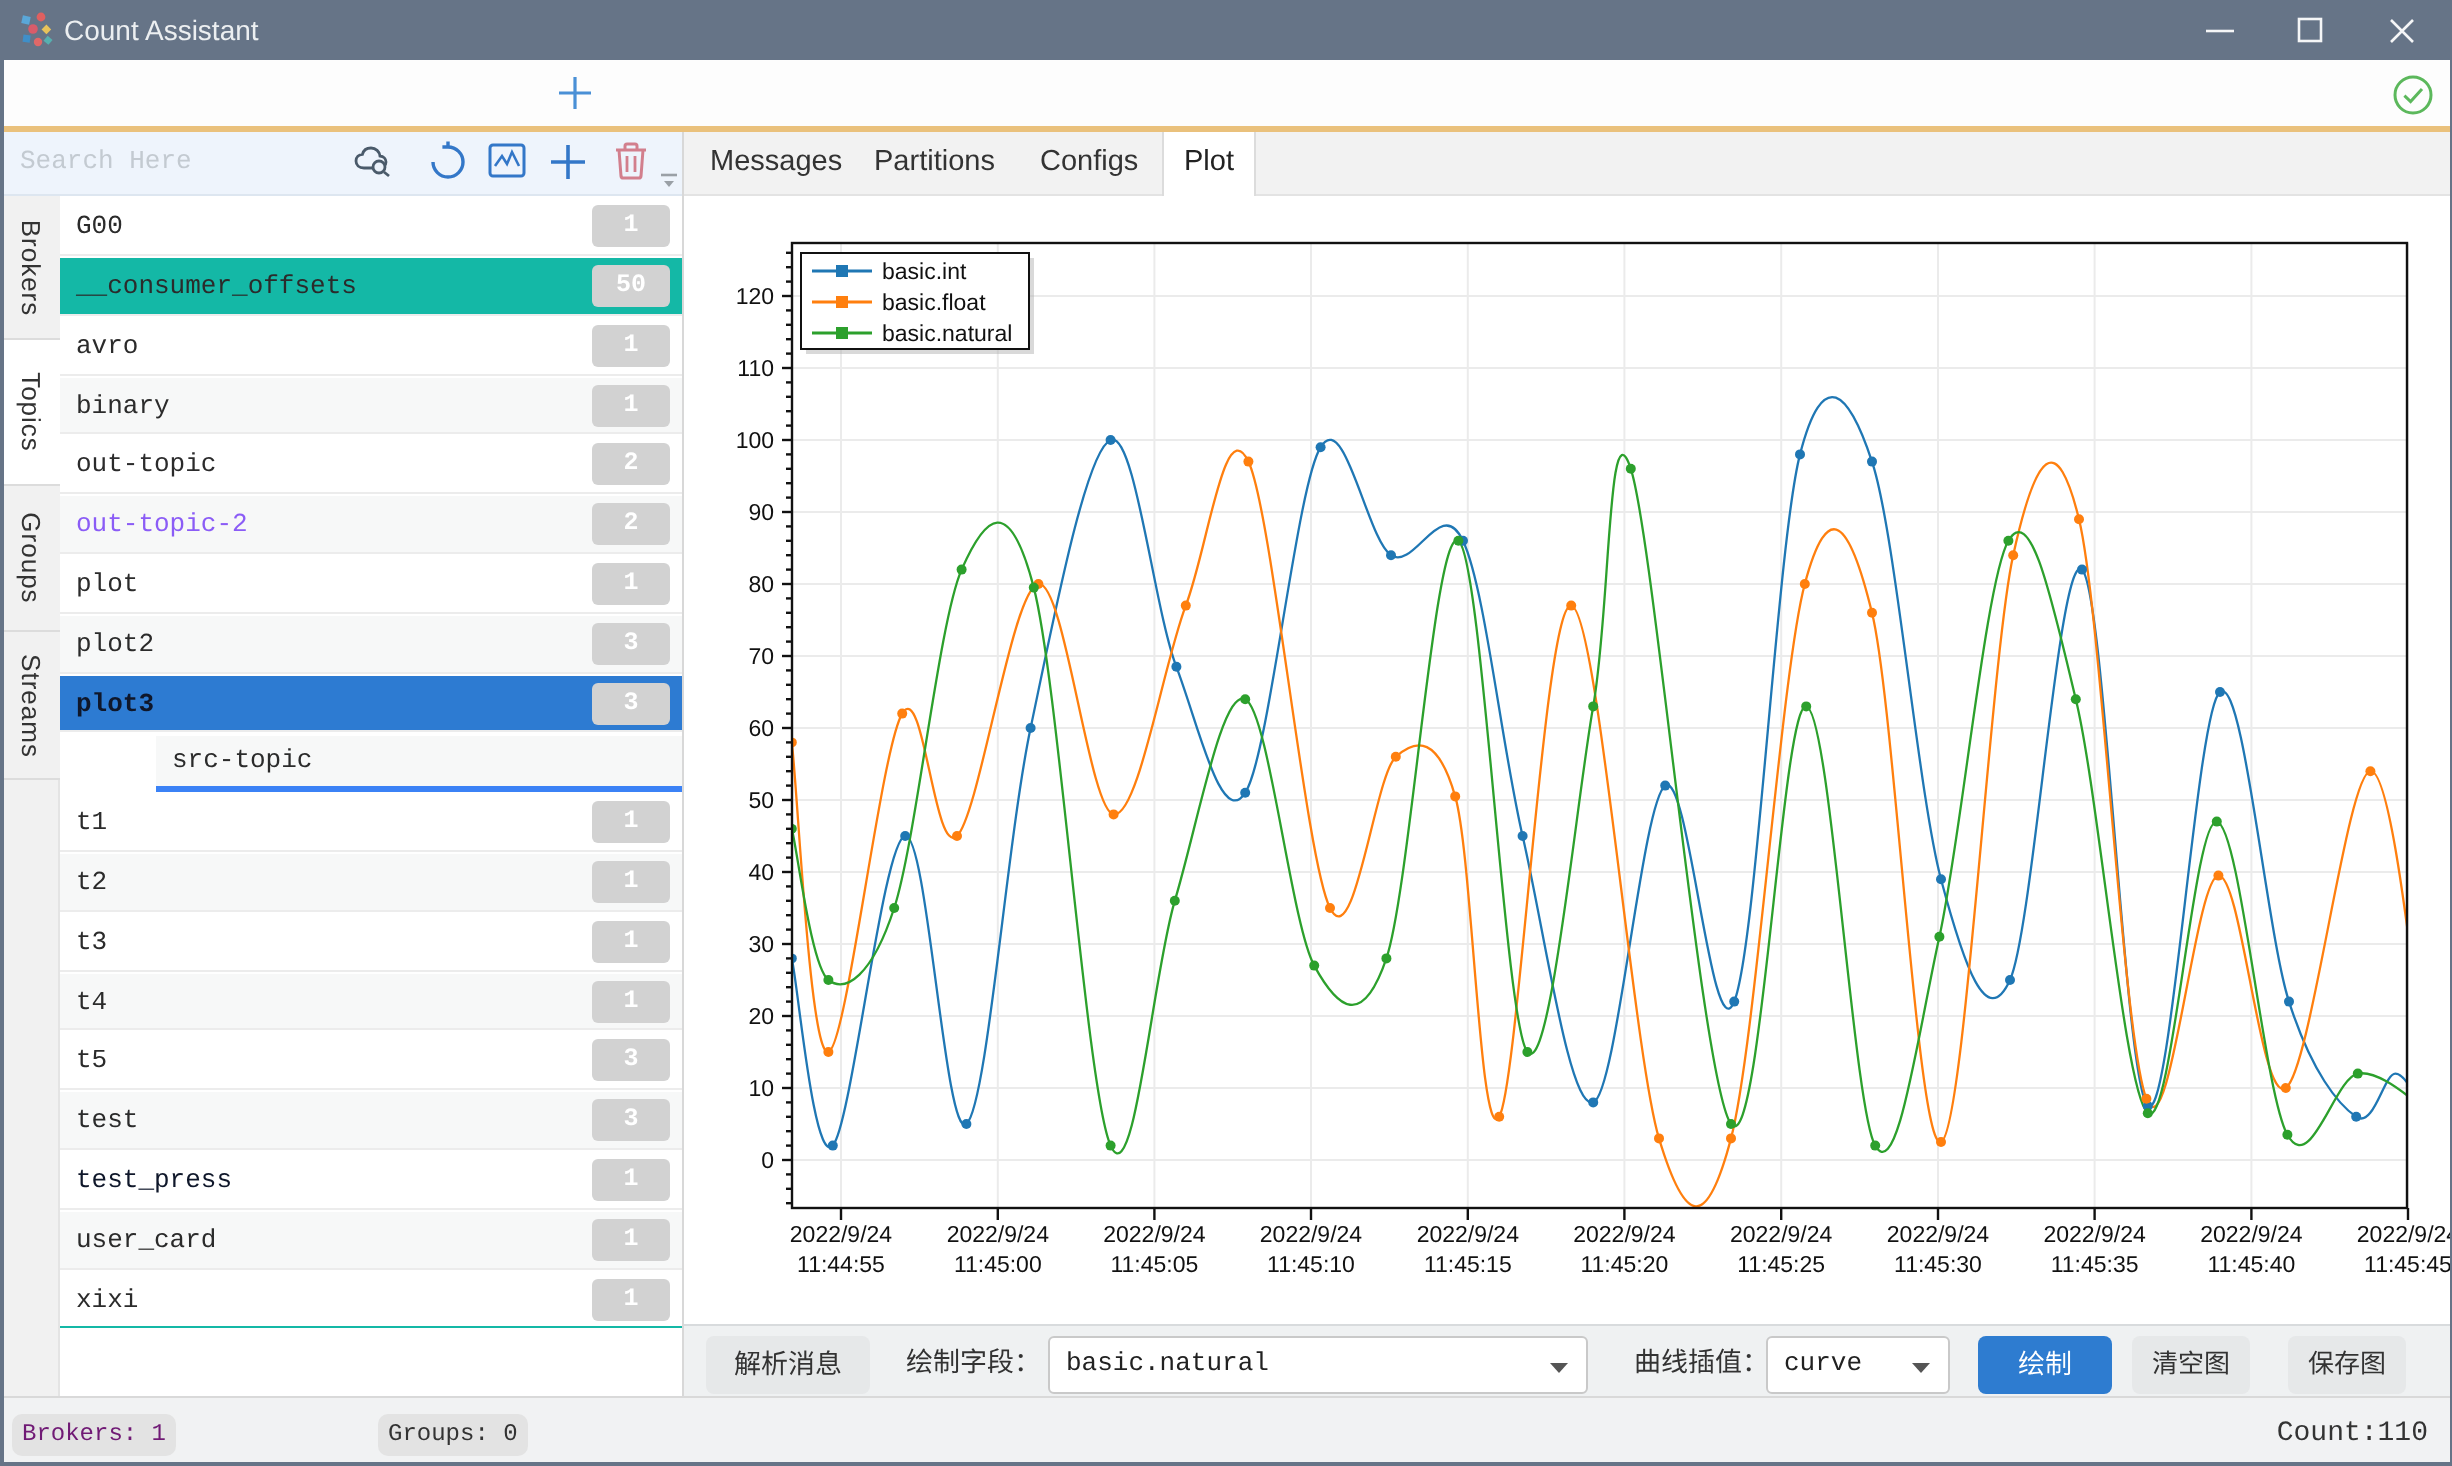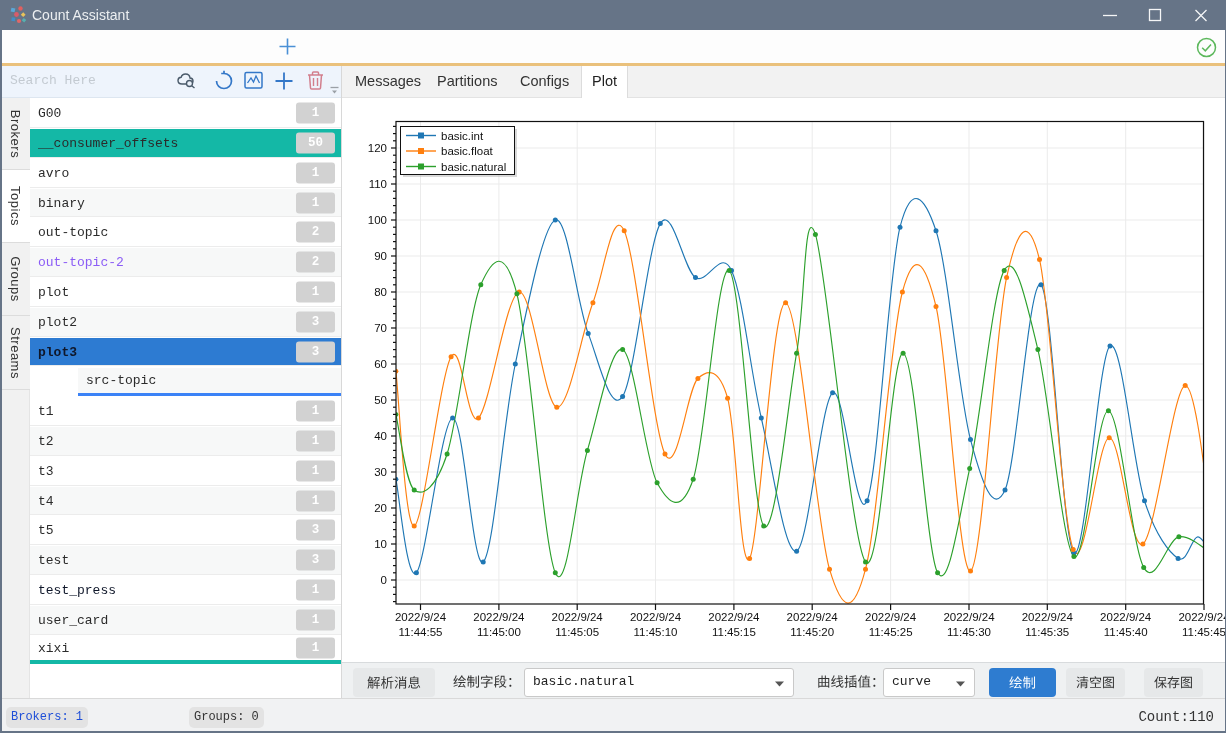--- a/index.html
+++ b/index.html
@@ -146,21 +146,21 @@
     <span style="position:absolute;right:6px;top:50%;transform:translateY(-50%);width:39px;height:21px;background:#d2d2d2;border-radius:3px;color:#fff;font:bold 12.5px 'Liberation Mono',monospace;text-align:center;line-height:21px;">3</span>
   </div>
 <div style="position:absolute;left:30px;top:576.1px;width:311px;height:28.8px;background:#ffffff;border-bottom:1px solid #ececec;">
     <span style="position:absolute;left:8px;top:50%;transform:translateY(-50%);font:normal 13px 'Liberation Mono',monospace;color:#0f172a;text-align:center;">test_press</span>
     <span style="position:absolute;right:6px;top:50%;transform:translateY(-50%);width:39px;height:21px;background:#d2d2d2;border-radius:3px;color:#fff;font:bold 12.5px 'Liberation Mono',monospace;text-align:center;line-height:21px;">1</span>
   </div>
 <div style="position:absolute;left:30px;top:605.9px;width:311px;height:28.8px;background:#f7f8f8;border-bottom:1px solid #ececec;">
     <span style="position:absolute;left:8px;top:50%;transform:translateY(-50%);font:normal 13px 'Liberation Mono',monospace;color:#2b2b2b;">user_card</span>
     <span style="position:absolute;right:6px;top:50%;transform:translateY(-50%);width:39px;height:21px;background:#d2d2d2;border-radius:3px;color:#fff;font:bold 12.5px 'Liberation Mono',monospace;text-align:center;line-height:21px;">1</span>
   </div>
-<div style="position:absolute;left:30px;top:635.7px;width:311px;height:28.8px;background:#ffffff;border-bottom:4px solid #14b8a6;">
+<div style="position:absolute;left:30px;top:635.7px;width:311px;height:28.8px;background:#ffffff;border-bottom:1px solid #14b8a6;">
     <span style="position:absolute;left:8px;top:50%;transform:translateY(-50%);font:normal 13px 'Liberation Mono',monospace;color:#2b2b2b;">xixi</span>
     <span style="position:absolute;right:6px;top:50%;transform:translateY(-50%);width:39px;height:21px;background:#d2d2d2;border-radius:3px;color:#fff;font:bold 12.5px 'Liberation Mono',monospace;text-align:center;line-height:21px;">1</span>
   </div>
 
 <div class="abs" style="left:341px;top:65.5px;width:885px;height:32.5px;background:#f2f2f2;border-bottom:1px solid #e3e3e3;"></div>
 <span class="abs" style="left:355px;top:73px;font-size:14.5px;color:#333;">Messages</span>
 <span class="abs" style="left:437px;top:73px;font-size:14.5px;color:#333;">Partitions</span>
 <span class="abs" style="left:520px;top:73px;font-size:14.5px;color:#333;">Configs</span>
 <div class="abs" style="left:581px;top:65.5px;width:47px;height:33px;background:#fff;border-left:1px solid #dcdcdc;border-right:1px solid #dcdcdc;"></div>
 <span class="abs" style="left:592px;top:73px;font-size:14.5px;color:#222;">Plot</span>
@@ -493,20 +493,20 @@
         <g transform="translate(13.0,11.2) scale(0.013000,-0.013000)">
           <path d="M613 349V266H335V196H613V10C613 -4 610 -8 592 -9C574 -10 514 -10 448 -8C458 -29 468 -58 471 -79C557 -79 613 -79 647 -68C680 -56 689 -35 689 9V196H957V266H689V324C762 370 840 432 894 492L846 529L831 525H420V456H761C718 416 663 375 613 349ZM385 840C373 797 359 753 342 709H63V637H311C246 499 153 370 31 284C43 267 61 235 69 216C112 247 152 282 188 320V-78H264V411C316 481 358 557 394 637H939V709H424C438 746 451 784 462 821Z" fill="#333"></path>
         </g>
         <g transform="translate(26.0,11.2) scale(0.013000,-0.013000)">
           <path d="M375 279C455 262 557 227 613 199L644 250C588 276 487 309 407 325ZM275 152C413 135 586 95 682 61L715 117C618 149 445 188 310 203ZM84 796V-80H156V-38H842V-80H917V796ZM156 29V728H842V29ZM414 708C364 626 278 548 192 497C208 487 234 464 245 452C275 472 306 496 337 523C367 491 404 461 444 434C359 394 263 364 174 346C187 332 203 303 210 285C308 308 413 345 508 396C591 351 686 317 781 296C790 314 809 340 823 353C735 369 647 396 569 432C644 481 707 538 749 606L706 631L695 628H436C451 647 465 666 477 686ZM378 563 385 570H644C608 531 560 496 506 465C455 494 411 527 378 563Z" fill="#333"></path>
         </g>
       </svg></div>
 </div>
 
 <div class="abs" style="left:0;top:698px;width:1226px;height:35px;background:#f1f2f3;border-top:1px solid #d9d9d9;">
- <div class="abs" style="left:6px;top:8px;height:21px;background:#e3e3e3;border-radius:5px;padding:0 5px;font:12px/21px 'Liberation Mono',monospace;color:#1d4ed8;">Brokers: 1</div>
+ <div class="abs" style="left:6px;top:8px;height:21px;background:#e3e3e3;border-radius:5px;padding:0 5px;font:12px/21px 'Liberation Mono',monospace;color:#701a75;">Brokers: 1</div>
  <div class="abs" style="left:97px;top:8px;height:21px;background:#e3e3e3;border-radius:5px;padding:0 5px;font:12px/21px 'Liberation Mono',monospace;color:#333;margin-top:48px;">Topics: 19</div>
  <div class="abs" style="left:189px;top:8px;height:21px;background:#e3e3e3;border-radius:5px;padding:0 5px;font:12px/21px 'Liberation Mono',monospace;color:#333;">Groups: 0</div>
  <div class="abs" style="right:12px;top:8px;font:14px/21px 'Liberation Mono',monospace;color:#333;">Count:110</div>
 </div>
 
 <div class="abs" style="left:0;top:30px;width:1.5px;height:703px;background:#667487;"></div>
 <div class="abs" style="right:0;top:30px;width:1.5px;height:703px;background:#667487;"></div>
 <div class="abs" style="left:0;top:731px;width:1226px;height:2px;background:#667487;"></div>
 </body></html>

